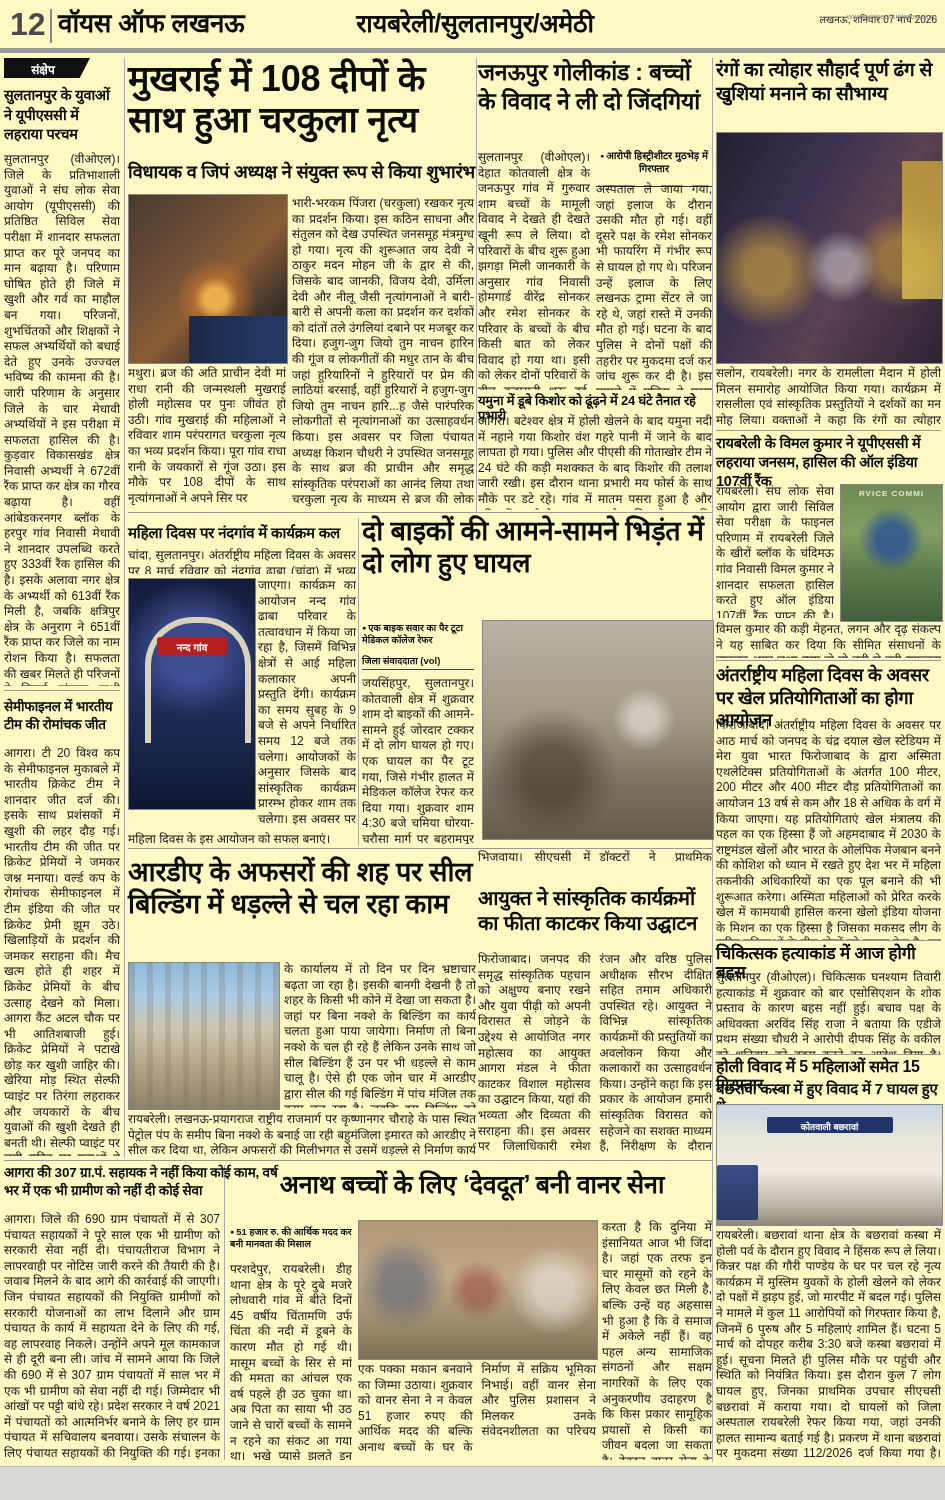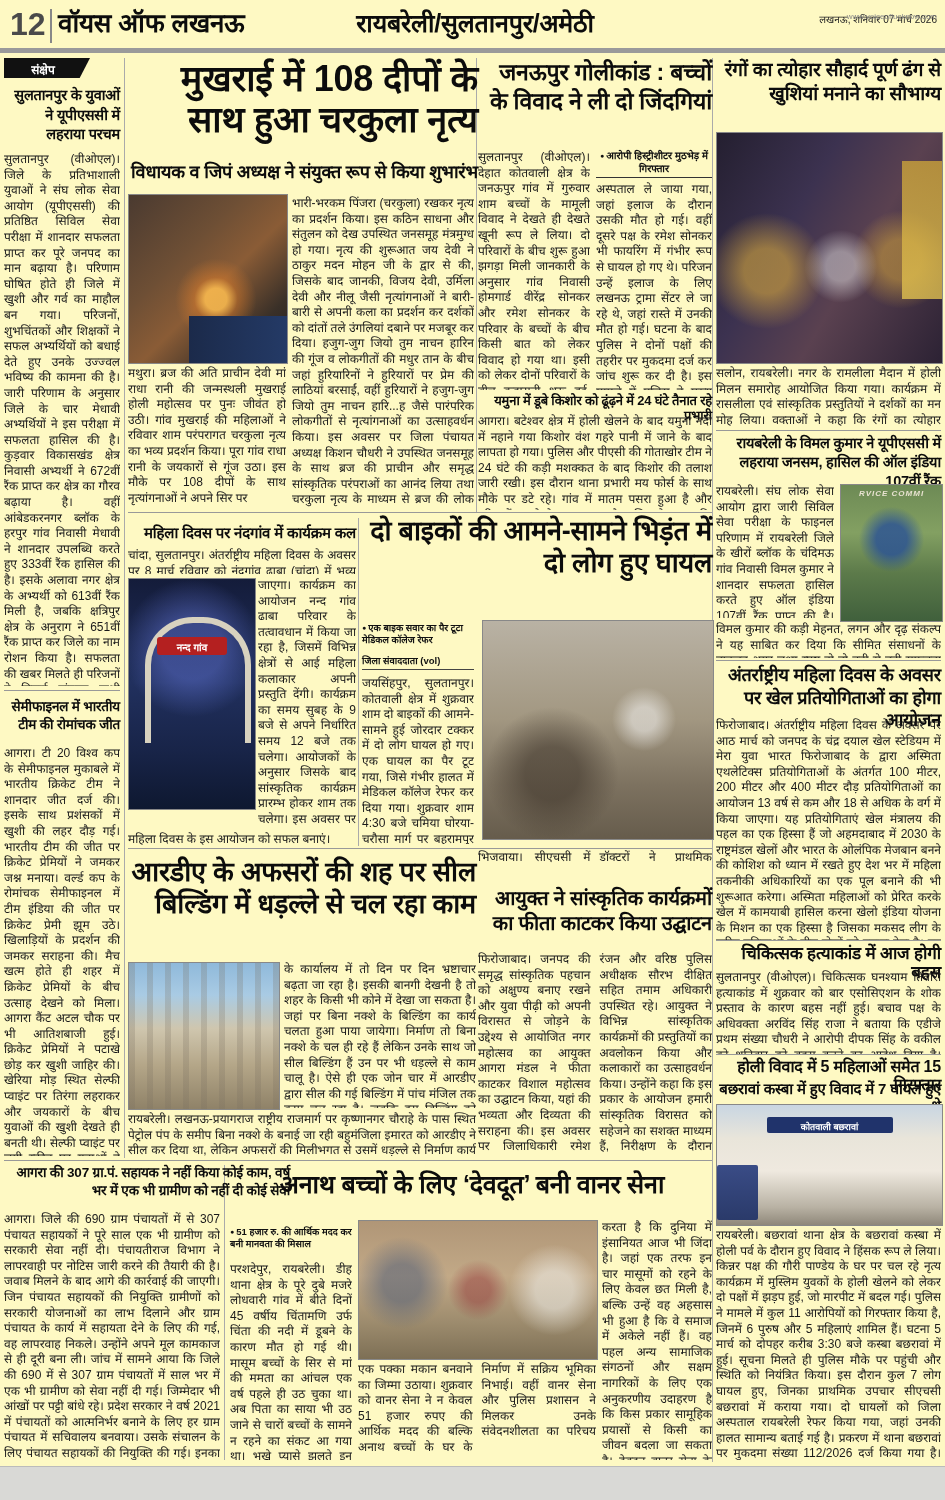--- a/index.html
+++ b/index.html
@@ -1,29 +1,29 @@
 <!DOCTYPE html>
 <html><head>
 <meta charset="utf-8">
 <style>
   html,body{margin:0;padding:0;background:#e8e8e4;}
   #page{position:relative;width:945px;height:1500px;background:#fef9c3;margin:0 auto;
         font-family:"Liberation Sans","DejaVu Sans",sans-serif;color:#111;overflow:hidden;}
   .abs{position:absolute;}
   .rule-h{position:absolute;background:#999;height:1px;}
   .rule-v{position:absolute;background:#aaa;width:1px;}
-  .headline{font-weight:bold;color:#0c0c0c;line-height:1.14;letter-spacing:-0.2px;text-align:right;}
+  .headline{font-weight:bold;color:#0c0c0c;line-height:1.14;letter-spacing:-0.2px;}
   .body-text{font-size:12px;line-height:1.3;text-align:justify;overflow:hidden;color:#1a1a1a;}
   .cols2{column-count:2;column-gap:9px;}
   .photo{position:absolute;overflow:hidden;border:1px solid #888;}
   .byline{font-weight:bold;font-size:9.5px;border-bottom:1px solid #444;padding-bottom:2px;}
   .bullet-item{font-weight:bold;font-size:9.5px;line-height:1.25;}
   .bullet-item:before{content:"● ";font-size:7px;vertical-align:1px;}
   .sign{position:absolute;color:#fff;font-weight:bold;text-align:center;}
-  .subbullet{font-weight:bold;font-size:10px;text-align:center;line-height:1.25;border-bottom:1px solid #333;padding-bottom:2px;}
+  .subbullet{font-weight:bold;font-size:10px;text-align:center;line-height:1.25;border-bottom:1px solid #333;padding-bottom:11px;}
   .subbullet:before{content:"● ";font-size:7px;vertical-align:1px;}
 </style>
 </head>
 <body>
 
 <div id="page">
 
   <div class="abs" style="left:0;top:0;width:945px;height:48px;">
     <div class="abs" style="left:10px;top:6px;font-size:32px;font-weight:bold;color:#4a4a4a;">12</div>
     <div class="abs" style="left:50px;top:9px;width:2px;height:34px;background:#888;"></div>
@@ -114,21 +114,21 @@
        radial-gradient(circle at 82% 55%, rgba(220,170,60,.5) 0 9%, rgba(0,0,0,0) 22%),
        linear-gradient(120deg,#241f30 0%,#3c3250 35%,#5a4150 60%,#2c2234 100%);">
     <div class="abs" style="right:0;top:12%;width:18%;height:60%;background:linear-gradient(#caa23a,#e0c050);opacity:.8;"></div>
   </div>
   <div class="abs body-text" style="left:716px;top:366px;width:225px;height:60px;">सलोन, रायबरेली। नगर के रामलीला मैदान में होली मिलन समारोह आयोजित किया गया। कार्यक्रम में रासलीला एवं सांस्कृतिक प्रस्तुतियों ने दर्शकों का मन मोह लिया। वक्ताओं ने कहा कि रंगों का त्योहार आपसी सौहार्द और भाईचारे के साथ खुशियां मनाने का सौभाग्य प्रदान करता है। इस अवसर पर क्षेत्रीय जनप्रतिनिधि, गणमान्य नागरिक एवं बड़ी संख्या में महिलाएं व बच्चे उपस्थित रहे। देर रात तक चले कार्यक्रम में कलाकारों ने भजनों और लोकगीतों की प्रस्तुति दी। आयोजकों ने सभी का आभार व्यक्त करते हुए होली की शुभकामनाएं दीं। कार्यक्रम के समापन पर सभी ने मिलकर रंग खेले और एक दूसरे को बधाई दी। रंगारंग प्रस्तुतियां आकर्षण का केंद्र रहीं, जिनकी सभी ने सराहना की। अबीर गुलाल के बीच समारोह सौहार्दपूर्ण वातावरण में संपन्न हुआ।</div>
 
   <div class="abs headline" style="left:716px;top:434px;width:225px;font-size:14.5px;line-height:1.3;">रायबरेली के विमल कुमार ने यूपीएससी में लहराया जनसम, हासिल की ऑल इंडिया 107वीं रैंक</div>
   <div class="abs body-text" style="left:716px;top:484px;width:118px;height:134px;">रायबरेली। संघ लोक सेवा आयोग द्वारा जारी सिविल सेवा परीक्षा के फाइनल परिणाम में रायबरेली जिले के खीरों ब्लॉक के चंदिमऊ गांव निवासी विमल कुमार ने शानदार सफलता हासिल करते हुए ऑल इंडिया 107वीं रैंक प्राप्त की है। उनकी इस उपलब्धि से परिवार, गांव और पूरे क्षेत्र में खुशी की लहर दौड़ गई है। जैसे ही परिणाम घोषित हुआ, गांव में बधाई देने वालों का तांता लग गया। परिजनों और क्षेत्रवासियों ने मिठाई बांटकर खुशी जाहिर की। ग्रामीणों का कहना है कि विमल कुमार की यह सफलता क्षेत्र के युवाओं के लिए प्रेरणा का स्रोत बनेगी।</div>
   <div class="photo" style="left:840px;top:484px;width:101px;height:136px;background:
        radial-gradient(circle at 50% 40%, rgba(40,80,150,.8) 0 16%, rgba(0,0,0,0) 34%),
-       linear-gradient(#6d8a55 0%,#83a062 35%,#5c7a4a 65%,#40603c 100%); font-style: italic;">
+       linear-gradient(#6d8a55 0%,#83a062 35%,#5c7a4a 65%,#40603c 100%);">
     <span class="sign" style="left:0;top:4px;width:101px;font-size:8px;color:#e8e2d0;letter-spacing:1px;">RVICE COMMI</span>
   </div>
   <div class="abs body-text" style="left:716px;top:622px;width:225px;height:36px;">विमल कुमार की कड़ी मेहनत, लगन और दृढ़ संकल्प ने यह साबित कर दिया कि सीमित संसाधनों के बावजूद अगर लक्ष्य स्पष्ट हो तो बड़ी से बड़ी सफलता हासिल की जा सकती है। उनकी इस उपलब्धि पर पूरे जिले को गर्व है।</div>
 
   <div class="abs headline" style="left:716px;top:664px;width:225px;font-size:18px;line-height:1.25;">अंतर्राष्ट्रीय महिला दिवस के अवसर पर खेल प्रतियोगिताओं का होगा आयोजन</div>
   <div class="abs body-text" style="left:716px;top:718px;width:225px;height:222px;">फिरोजाबाद। अंतर्राष्ट्रीय महिला दिवस के अवसर पर आठ मार्च को जनपद के चंद्र दयाल खेल स्टेडियम में मेरा युवा भारत फिरोजाबाद के द्वारा अस्मिता एथलेटिक्स प्रतियोगिताओं के अंतर्गत 100 मीटर, 200 मीटर और 400 मीटर दौड़ प्रतियोगिताओं का आयोजन 13 वर्ष से कम और 18 से अधिक के वर्ग में किया जाएगा। यह प्रतियोगिताएं खेल मंत्रालय की पहल का एक हिस्सा हैं जो अहमदाबाद में 2030 के राष्ट्रमंडल खेलों और भारत के ओलंपिक मेजबान बनने की कोशिश को ध्यान में रखते हुए देश भर में महिला तकनीकी अधिकारियों का एक पूल बनाने की भी शुरूआत करेगा। अस्मिता महिलाओं को प्रेरित करके खेल में कामयाबी हासिल करना खेलो इंडिया योजना के मिशन का एक हिस्सा है जिसका मकसद लीग के जरिए महिलाओं के बीच खेलों को बढ़ावा देना है। यह पहल 2021 में शुरू हुई थी। देश भर में 250 जगहों पर अंडर-13, 13-18 और 18 से अधिक के वर्ग में 100 मीटर, 200 मीटर और 400 मीटर की रेस होंगी। यह प्रतियोगिताएं 2030 राष्ट्रमंडल खेलों और 2036 ओलंपिक के लिए प्रतिभा पहचानने की एक कोशिश है। इसके अंतर्गत 13 वर्ष से कम और 18 से अधिक के वर्ग में 100 मीटर, 200 मीटर और 400 मीटर की रेस होंगी। स्पर्धाओं को प्रचारित करने के लिए पांच तकनीकी अधिकारी 10 स्वयंसेवक एक प्रतियोगिता मैनेजर एक पूर्व चैंपियन एथलीट और जिला युवा अधिकारी तैनात किए जाएंगे। प्रतियोगिता में प्रतिभाग करने वाले समस्त प्रतिभागियों का पंजीकरण अस्मिता पोर्टल माई भारत पर होना अनिवार्य है। विजेताओं को मेडल और प्रमाण पत्र से सम्मानित किया जाएगा।</div>
 
   <div class="abs headline" style="left:716px;top:944px;width:225px;font-size:17px;">चिकित्सक हत्याकांड में आज होगी बहस</div>
   <div class="abs body-text" style="left:716px;top:970px;width:225px;height:84px;">सुलतानपुर (वीओएल)। चिकित्सक घनश्याम तिवारी हत्याकांड में शुक्रवार को बार एसोसिएशन के शोक प्रस्ताव के कारण बहस नहीं हुई। बचाव पक्ष के अधिवक्ता अरविंद सिंह राजा ने बताया कि एडीजे प्रथम संख्या चौधरी ने आरोपी दीपक सिंह के वकील को शनिवार को बहस करने का आदेश दिया है। हत्याकांड में बीते कई दिनों से फाइनल बहस हो रही है। 23 सितंबर 2023 को डॉ. घनश्याम तिवारी की नरायनपुर गांव में पीट-पीटकर हत्या कर दी गई थी। मामले में नरायनपुर गांव के अजय नारायण सिंह व मायंग गांव के दीपक सिंह के खिलाफ कोर्ट में सुनवाई चल रही है।</div>
 

